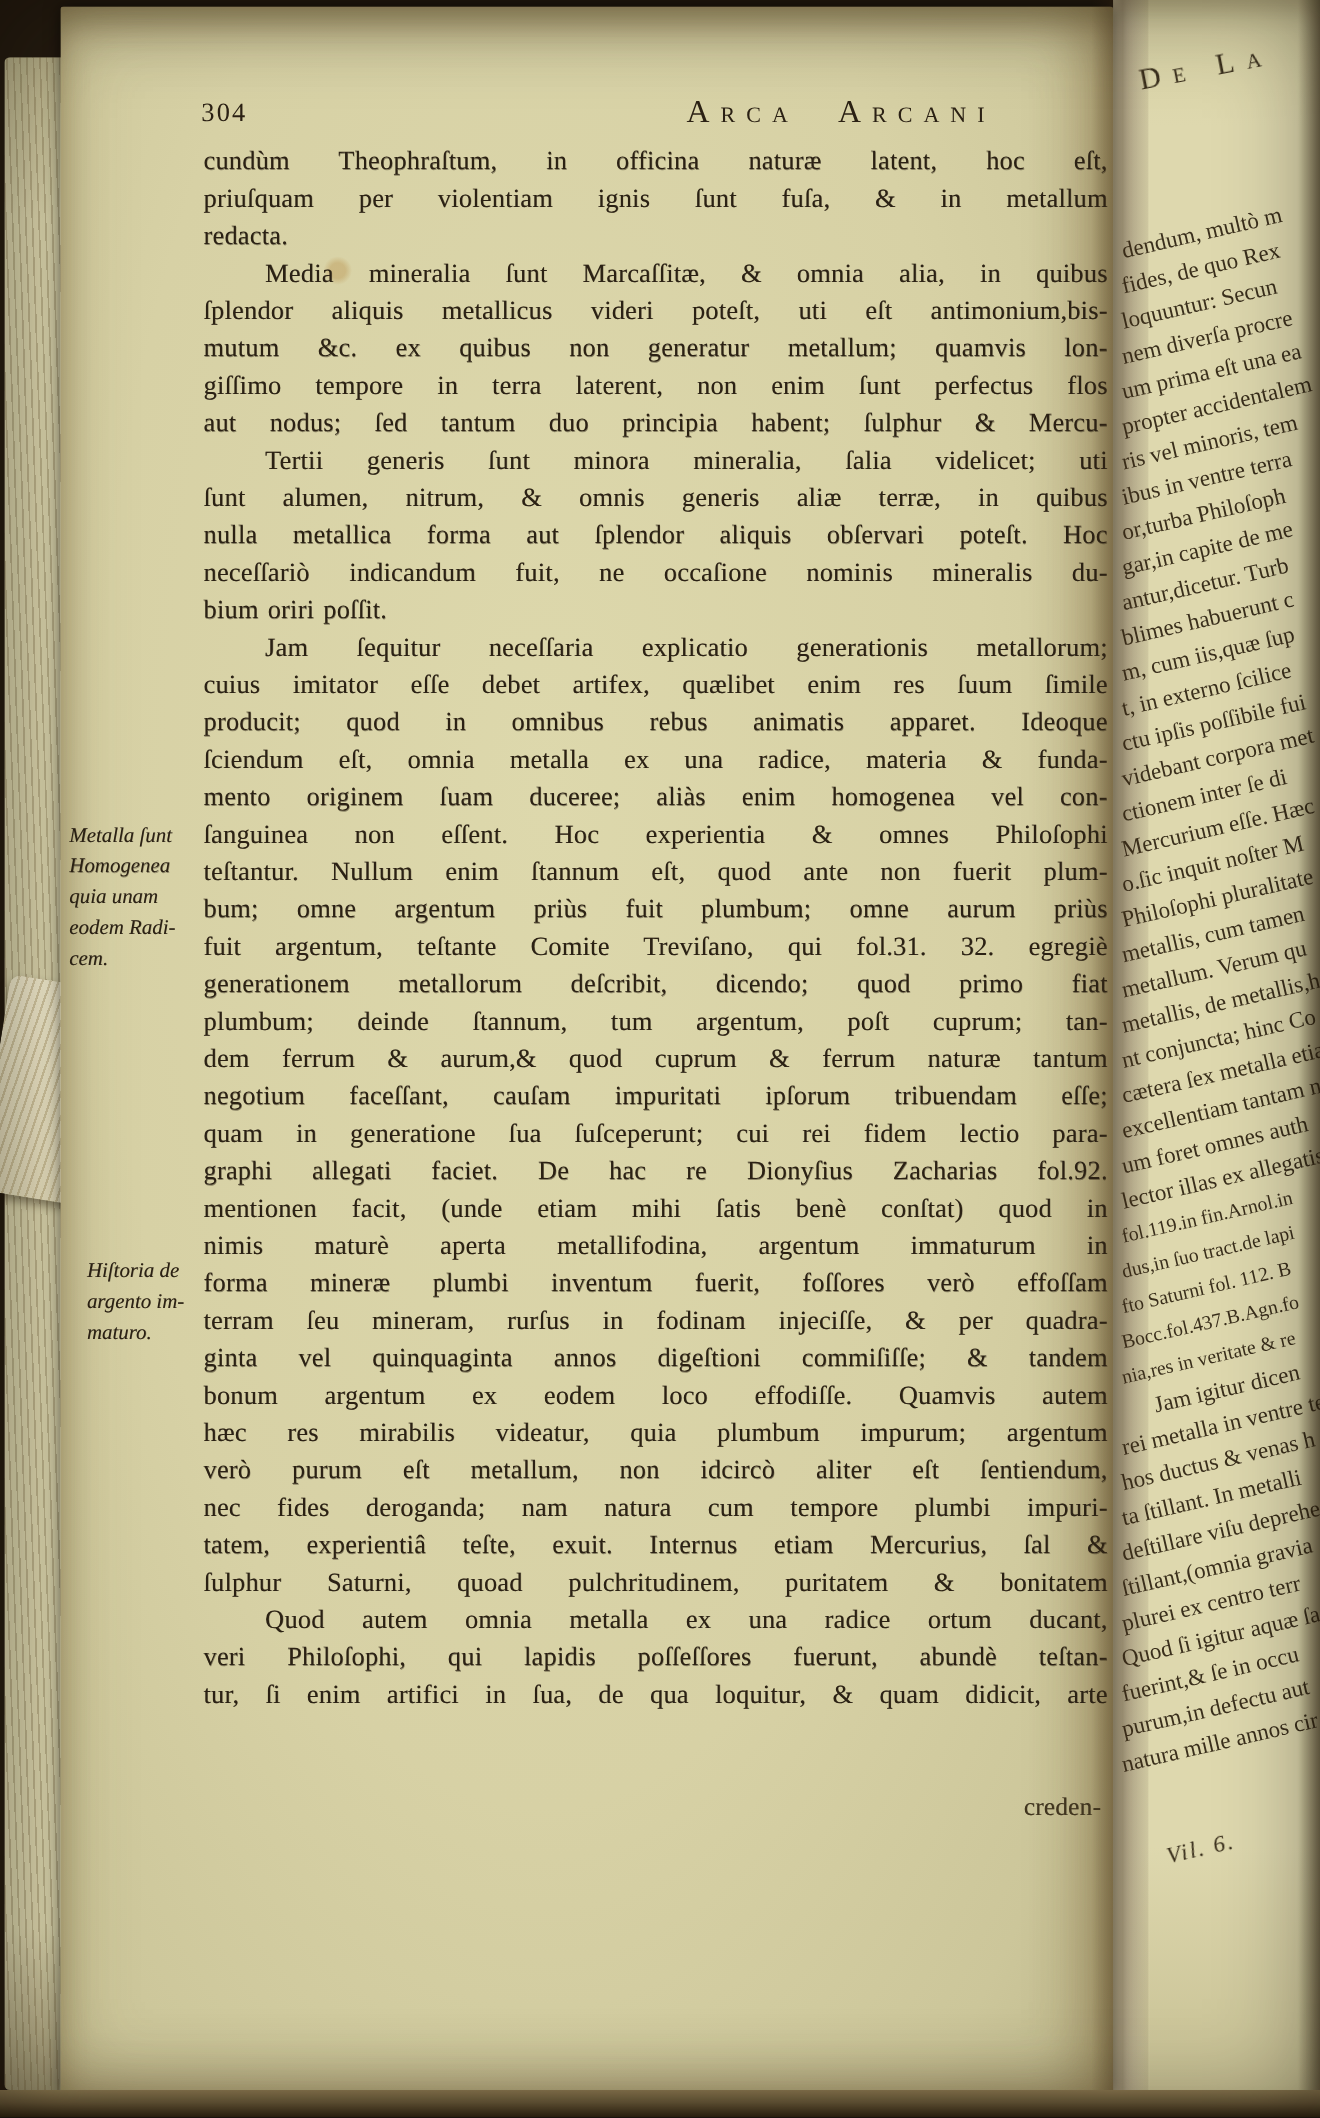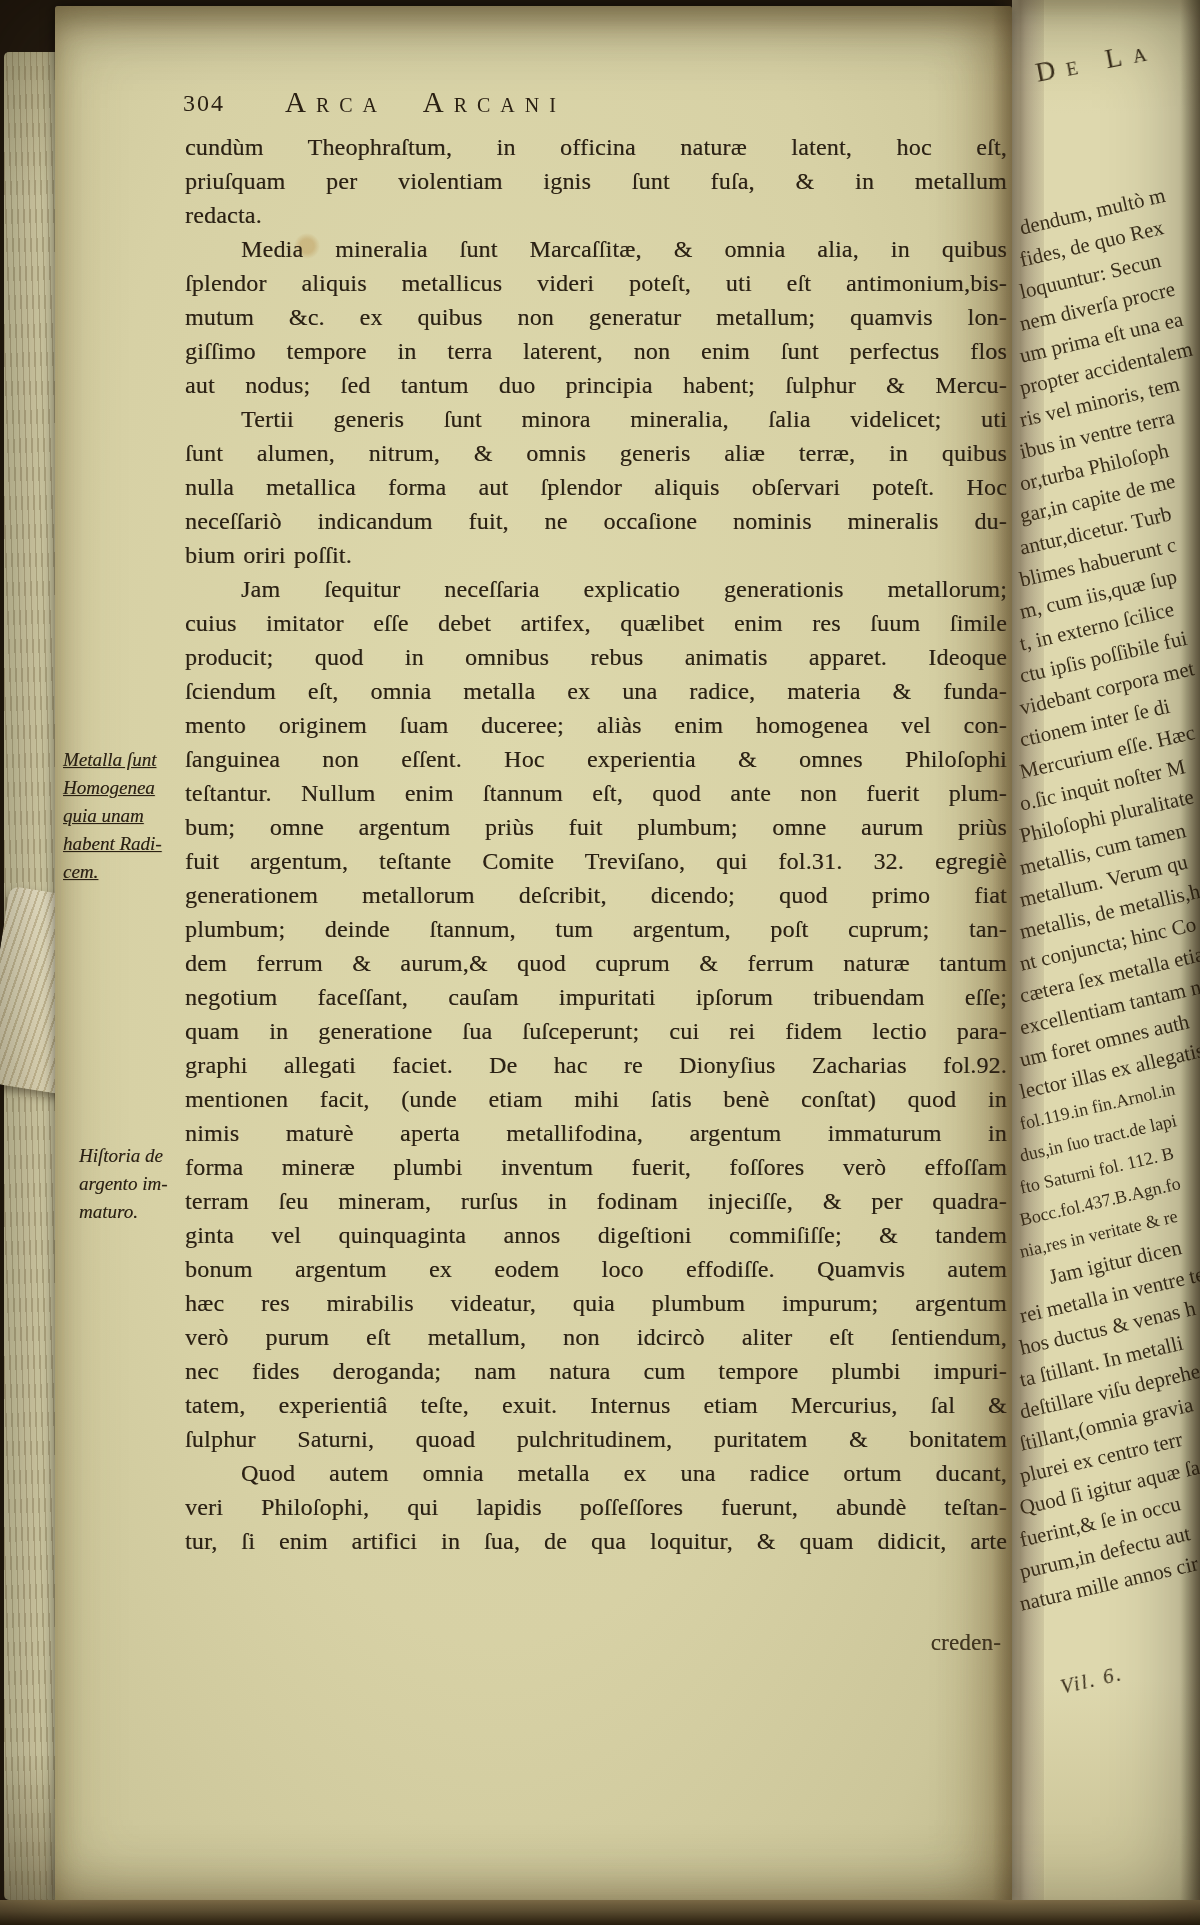--- a/index.html
+++ b/index.html
@@ -44,21 +44,21 @@
       inset 0 0 70px rgba(120,95,45,.30),
       inset -28px 0 50px rgba(95,70,35,.38),
       inset 0 14px 25px rgba(100,78,38,.30),
       0 0 14px rgba(0,0,0,.55);
   }
   .pgnum{
     position:absolute;left:128px;top:84px;
     font-size:24px;letter-spacing:2px;
   }
   .runtitle{
-    position:absolute;left:230px;top:80px;width:620px;text-align:left;
+    position:absolute;left:230px;top:80px;width:620px;text-align:right;
     font-variant:small-caps;font-size:29px;letter-spacing:10px;word-spacing:20px;
   }
   .body-text{
     position:absolute;left:130px;top:124px;width:822px;
     font-size:24px;word-spacing:2px;letter-spacing:.2px;
     text-shadow:.4px .4px .5px rgba(43,33,20,.45);
   }
   .bline{height:34px;line-height:34px;text-align:justify;text-align-last:justify;overflow:visible;white-space:nowrap;}
   .bline.end{text-align-last:left;}
   .bline.indent{padding-left:56px;}
@@ -123,25 +123,25 @@
 
 <div class="scene">
 
   <div class="left-band"></div>
   <div class="tab"></div>
 
   <div class="main-page">
     <div class="pgnum">304</div>
     <div class="runtitle">Arca Arcani</div>
 
-    <div class="mnote" style="top:740px;text-decoration:underline;">
+    <div class="mnote" style="top:740px;">
         <div class="note-line">Metalla ſunt</div>
         <div class="note-line">Homogenea</div>
         <div class="note-line">quia unam</div>
-        <div class="note-line">habent Radi-</div>
+        <div class="note-line">eodem Radi-</div>
         <div class="note-line">cem.</div>
       </div>
     <div class="mnote" style="top:1136px;margin-left:16px;">
         <div class="note-line">Hiſtoria de</div>
         <div class="note-line">argento im-</div>
         <div class="note-line">maturo.</div>
       </div>
 
     <div class="body-text">
 

